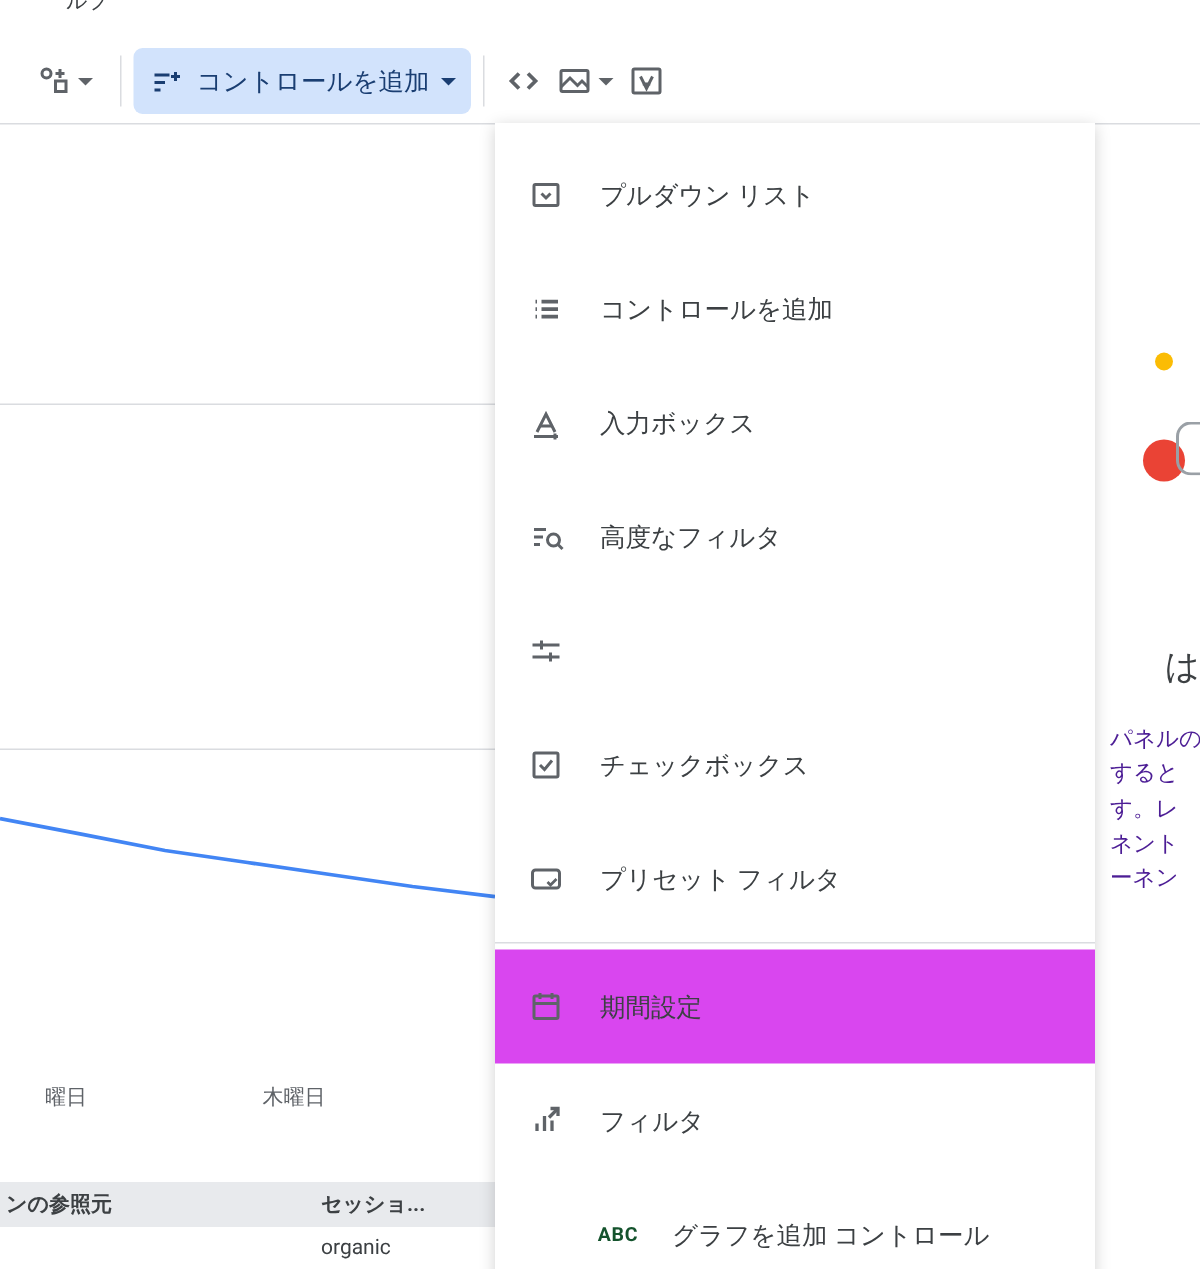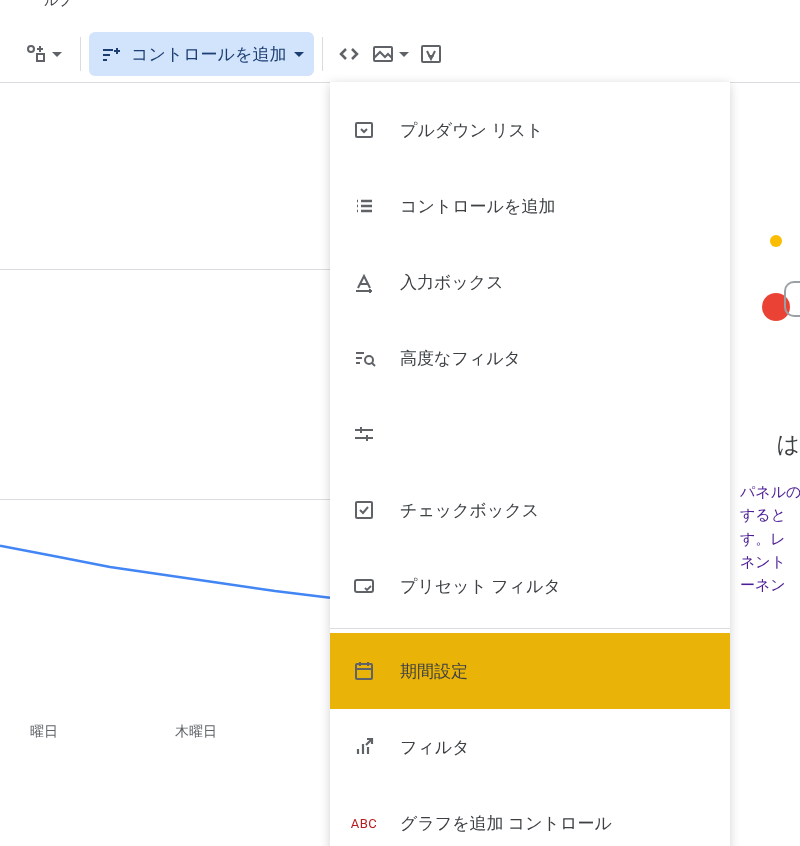--- a/index.html
+++ b/index.html
@@ -208,34 +208,35 @@
   .menu-item {
     display: flex;
     align-items: center;
     gap: 24px;
     height: 76px;
     padding: 0 22px;
     cursor: pointer;
     font-size: 17px;
     color: #3c4043;
   }
-  .menu-item.hovered { background: #eab308; }
+  .menu-item.hovered { background: #d946ef; }
   .menu-sep {
     height: 1px;
     background: #dadce0;
     margin: 4px 0;
   }
   .menu-item .icon svg { width: 26px; height: 26px; }
   .menu-item .label { flex: 1; }
 
   .abc-icon {
     font-size: 13px;
-    font-weight: 400;
-    color: #b91c1c;
+    font-weight: 700;
+    color: #14532d;
     letter-spacing: 0.5px;
+    margin-left: 48px;
   }
 </style>
 </head>
 <body>
 
 <div class="frag-top">ルプ</div>
 
 <div class="toolbar">
 
   <div class="tb-btn" style="gap:4px;">
@@ -307,20 +308,30 @@
     <svg viewBox="0 0 330 200" preserveAspectRatio="none">
       <polyline id="chart-polyline" fill="none" stroke="#4285f4" stroke-width="2.5" points="0.0,42.7 55.0,53.3 110.0,64.0 165.0,72.0 220.0,80.0 275.0,88.0 330.0,94.7"></polyline>
     </svg>
   </div>
 
   <div class="x-labels">
     <span style="left:30px;">曜日</span>
     <span style="left:175px;">木曜日</span>
   </div>
 
+  <div class="tbl">
+    <div class="tbl-head">
+      <div class="c1">ンの参照元</div>
+      <div class="c2">セッショ...</div>
+    </div>
+    <div class="tbl-row">
+      <div class="c1"></div>
+      <div class="c2">organic</div>
+    </div>
+  </div>
 
   <div class="dot-yellow"></div>
   <div class="dot-red"></div>
   <div class="partial-shape"></div>
   <div class="right-heading">は</div>
   <div class="right-text">
     <div>パネルの</div>
     <div>すると</div>
     <div>す。レ</div>
     <div>ネント</div>

